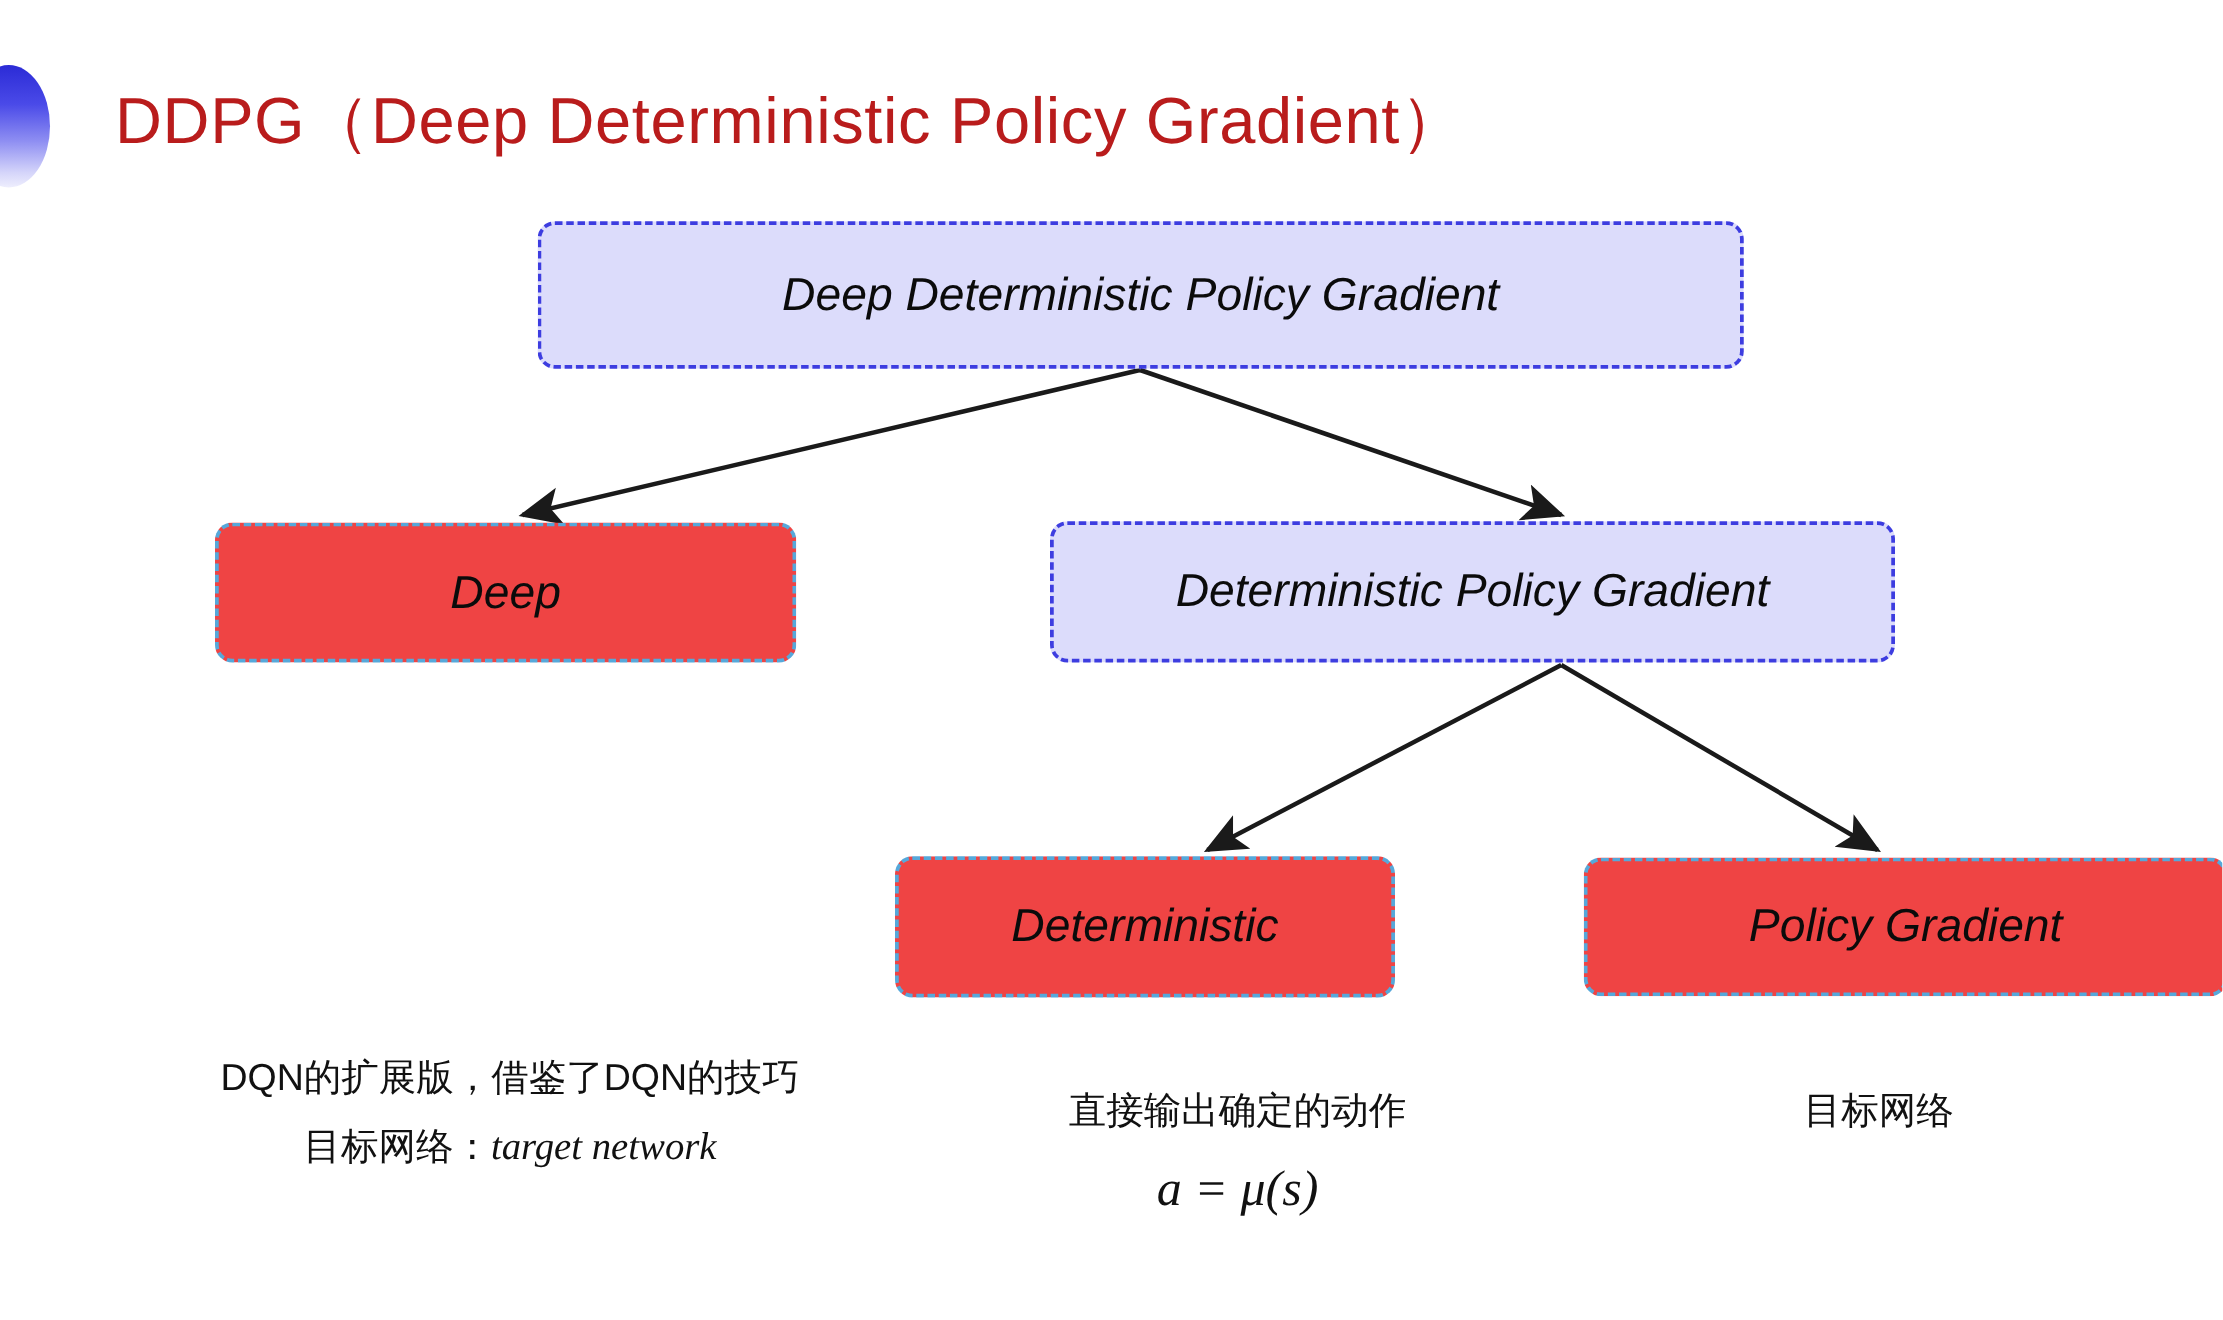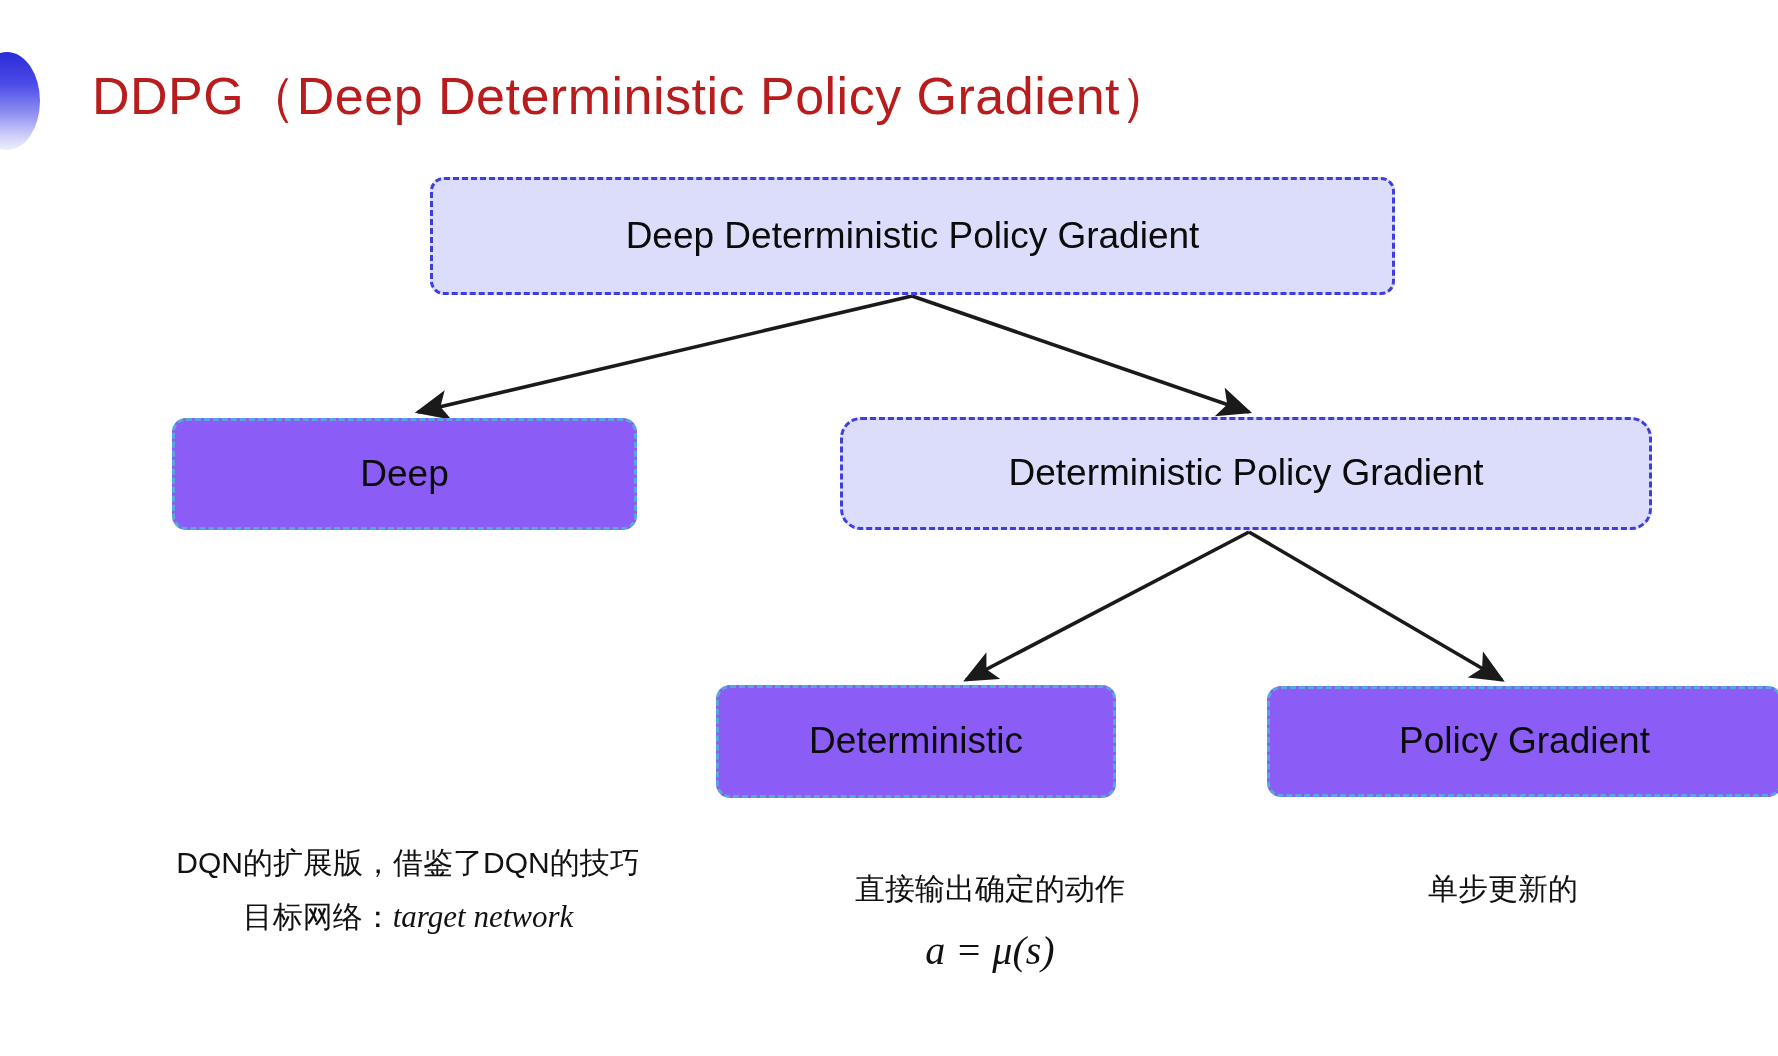--- a/index.html
+++ b/index.html
@@ -49,33 +49,34 @@
     border-radius: 14px;
     color: #0b0b0b;
     text-align: center;
     line-height: 1.15;
   }
   .node.purple {
     background: #dcdcfb;
     border: 3px dashed #3d3de0;
   }
   .node.cyan {
-    background: #8b5cf6;
+    background: #ef4444;
     border: 3px dashed #56a8da;
     justify-content: center;
   }
   .node-label {
     font-size: 37px;
     font-weight: 400;
     white-space: nowrap;
+    font-style: italic;
   }
 
   #node-root   { left: 430px; top: 177px; width: 965px; height: 118px; }
   #node-deep   { left: 172px; top: 418px; width: 465px; height: 112px; }
-  #node-dpg    { left: 840px; top: 417px; width: 812px; height: 113px; border-radius: 21px; }
+  #node-dpg    { left: 840px; top: 417px; width: 676px; height: 113px; }
   #node-det    { left: 716px; top: 685px; width: 400px; height: 113px; }
   #node-pg     { left: 1267px; top: 686px; width: 515px; height: 111px; }
 
   
   #arrows {
     position: absolute;
     left: 0; top: 0;
     width: 1778px;
     height: 1056px;
     pointer-events: none;
@@ -154,16 +155,16 @@
     <span class="ann-line l1">DQN的扩展版，借鉴了DQN的技巧</span>
     <span class="ann-line l2"><span>目标网络：</span><span class="mono-italic">target network</span></span>
   </div>
 
   <div class="annotation ann-mid">
     <span class="ann-line">直接输出确定的动作</span>
     <span class="ann-line formula">a = μ(s)</span>
   </div>
 
   <div class="annotation ann-right">
-    <span class="ann-line">单步更新的</span>
+    <span class="ann-line">目标网络</span>
   </div>
 
 </div>
 
 </body></html>

